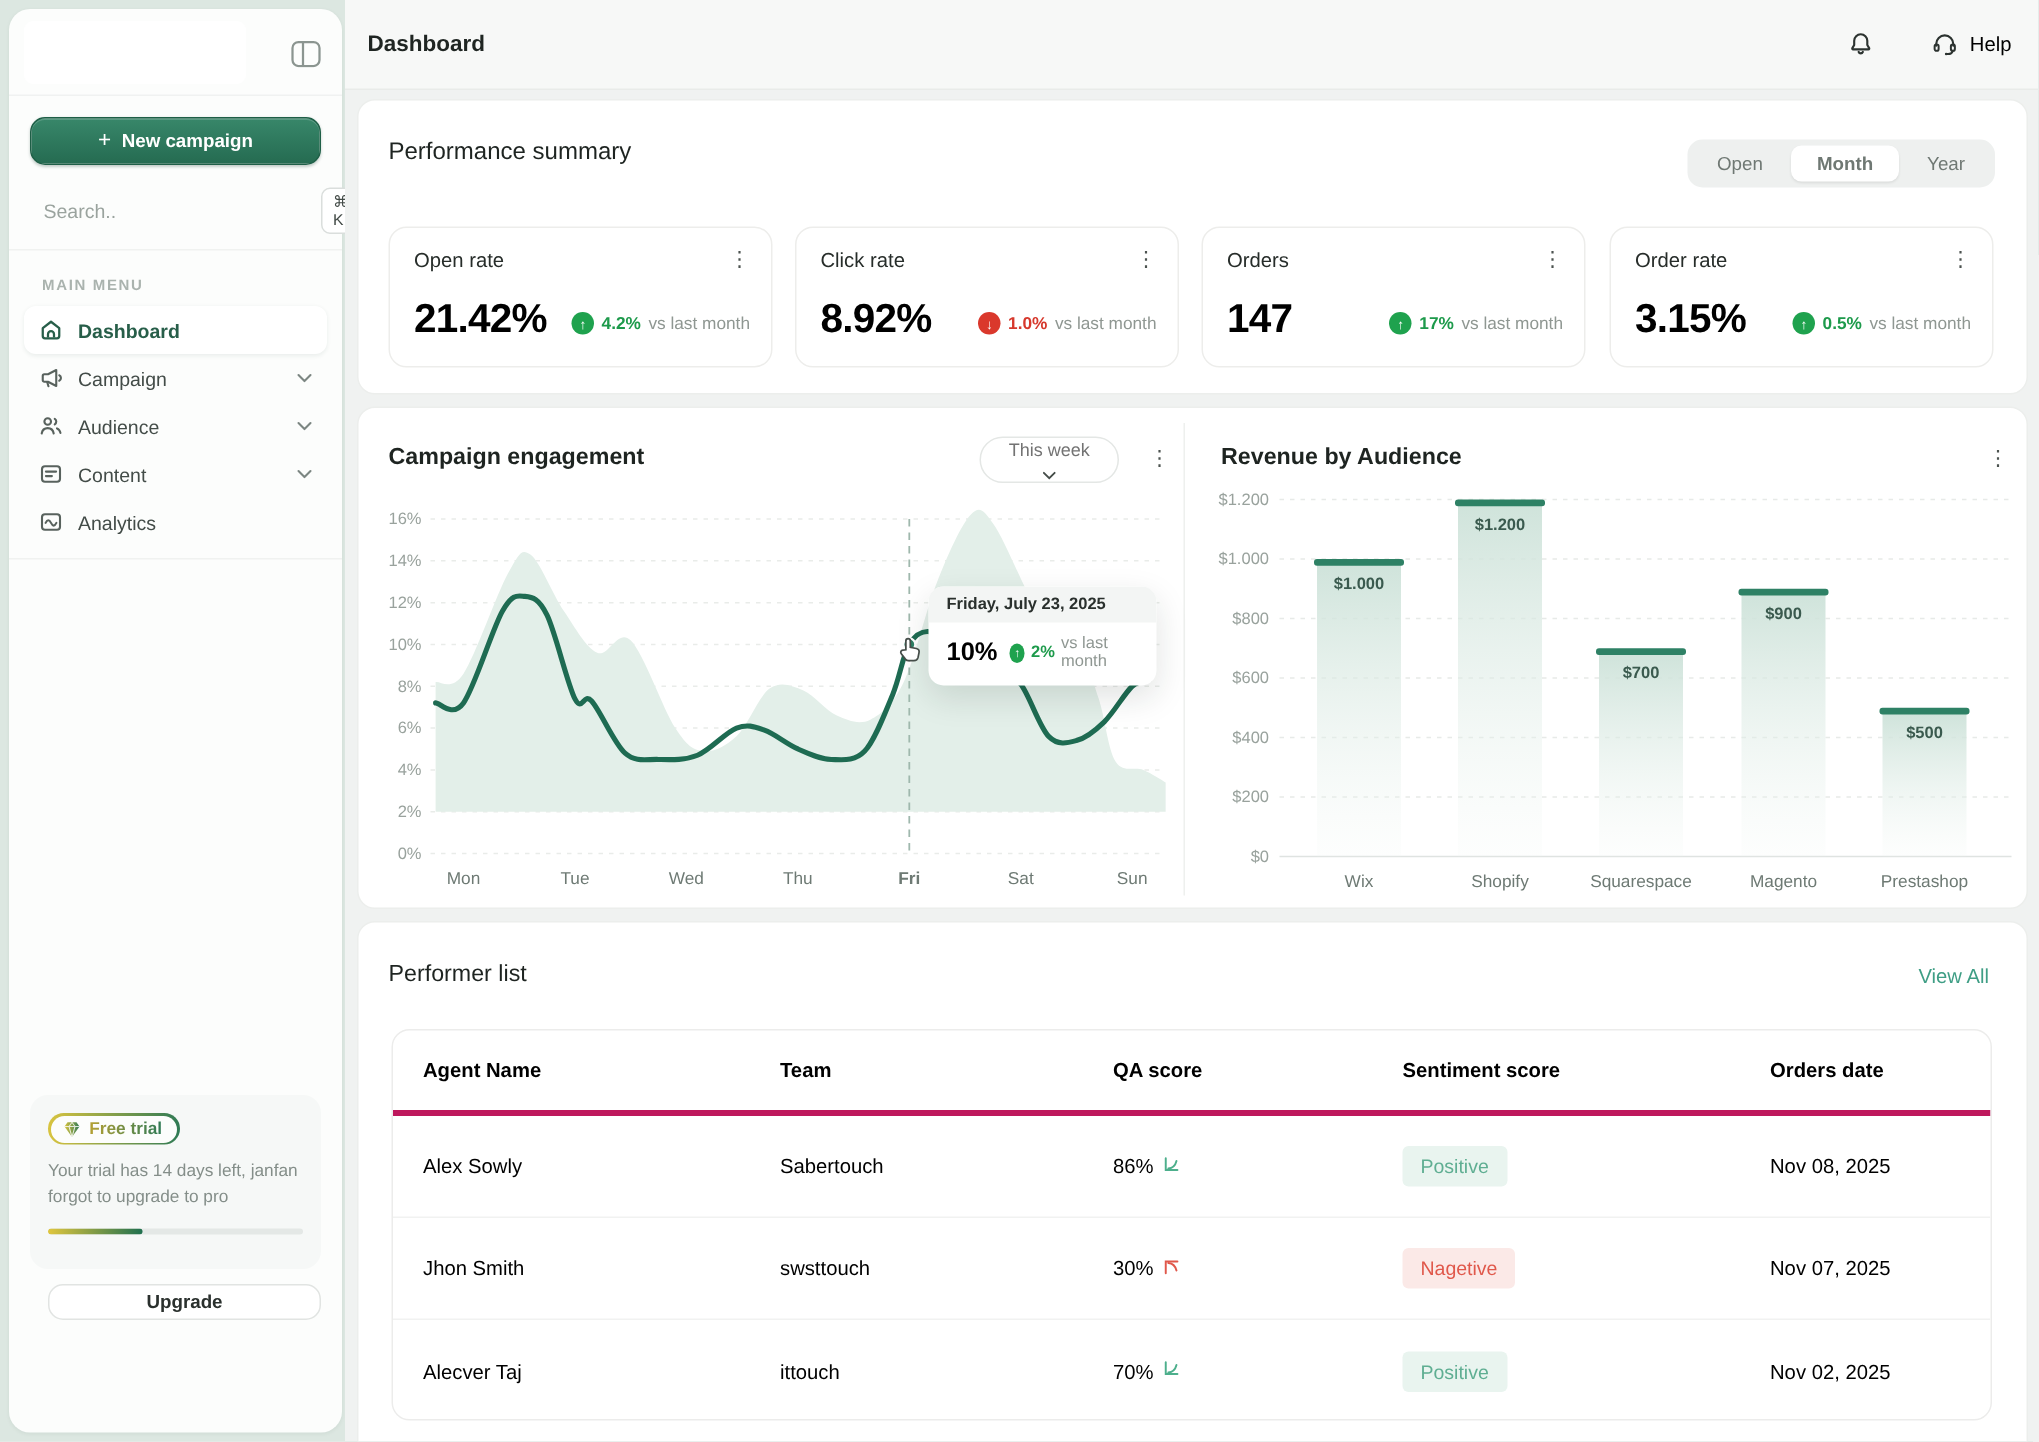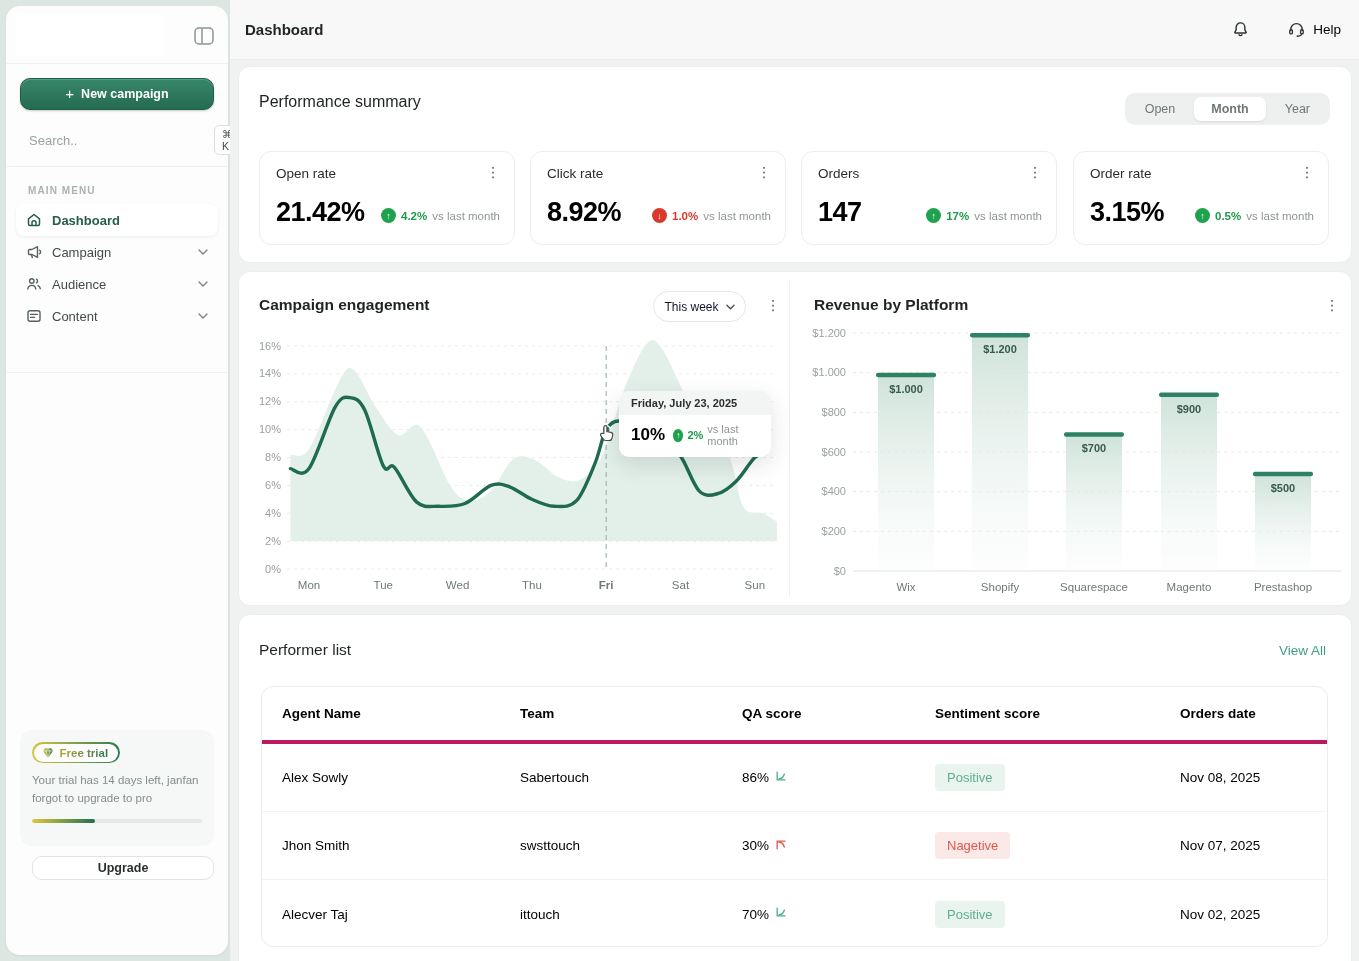--- a/index.html
+++ b/index.html
@@ -78,21 +78,21 @@
   .down .delta-circle { background:#da382c; }
   .delta-val { font-weight:bold; }
   .up .delta-val { color:#1d9a4b; }
   .down .delta-val { color:#d6382c; }
   .delta-suffix { color:#8f9792; }
 
   
   .v-divider { position:absolute; left:550px; top:10px; height:315px; width:1px; background:#eef0ee; }
   .chart-title { position:absolute; font-size:15.5px; font-weight:bold; color:#1e2421; }
   .range-btn { position:absolute; left:414px; top:19px; width:93px; height:31px; border:1px solid #e4e7e5; border-radius:16px;
-               background:#fff; display:flex; align-items:center; justify-content:center; gap:7px; font-size:12px; color:#0f172a; cursor:pointer; }
+               background:#fff; display:flex; align-items:center; justify-content:center; gap:7px; font-size:12px; color:#737373; cursor:pointer;flex-direction:column; }
   svg text.tick { font-family:"Liberation Sans",sans-serif; font-size:11px; fill:#99a29d; }
   svg text.xlab { font-family:"Liberation Sans",sans-serif; font-size:11.5px; fill:#6e7a74; }
   svg text.xlab.hl { fill:#22282; font-weight:bold; }
   svg text.barlab { font-family:"Liberation Sans",sans-serif; font-size:11px; font-weight:bold; fill:#3a5a4e; }
 
   .tooltip { position:absolute; left:380px; top:119px; width:152px; background:#fff; border-radius:10px;
              box-shadow:0 8px 22px rgba(20,40,32,.13); overflow:hidden; z-index:5; }
   .tooltip-head { background:#f3f5f4; padding:6px 12px; font-size:11px; font-weight:bold; color:#2a302d; }
   .tooltip-body { display:flex; align-items:center; gap:6px; padding:8px 12px 10px; }
   .tooltip-value { font-size:17px; font-weight:bold; color:#15
@@ -179,20 +179,27 @@
       <div class="menu-item">
         <svg width="16" height="16" viewBox="0 0 16 16">
             <rect x="2" y="2.8" width="12" height="10.4" rx="2" fill="none" stroke="#58625d" stroke-width="1.4"></rect>
             <line x1="4.6" y1="6.4" x2="11.4" y2="6.4" stroke="#58625d" stroke-width="1.4" stroke-linecap="round"></line>
             <line x1="4.6" y1="9.4" x2="8.6" y2="9.4" stroke="#58625d" stroke-width="1.4" stroke-linecap="round"></line>
           </svg>
         <span class="grow">Content</span>
         <svg width="10" height="6" viewBox="0 0 10 6">
             <path d="M1 1l4 4 4-4" fill="none" stroke="#7c8682" stroke-width="1.4" stroke-linecap="round"></path>
           </svg>
+      </div>
+      <div class="menu-item">
+        <svg width="16" height="16" viewBox="0 0 16 16">
+            <rect x="2" y="2.8" width="12" height="10.4" rx="2" fill="none" stroke="#58625d" stroke-width="1.4"></rect>
+            <path d="M4.4 8.6c1.2-2.4 2.4-2.4 3.6 0s2.4 2.4 3.6 0" fill="none" stroke="#58625d" stroke-width="1.4" stroke-linecap="round"></path>
+          </svg>
+        <span class="grow">Analytics</span>
       </div>
     </nav>
     <div class="divider-h" style="top:366px"></div>
 
     <div class="trial-card">
       <span class="trial-pill-border">
         <span class="trial-pill">
           <svg width="12" height="12" viewBox="0 0 12 12">
               <defs>
                 <linearGradient id="gemg" x1="0" y1="0" x2="1" y2="0">
@@ -342,21 +349,21 @@
             <span class="delta-suffix">vs last month</span>
           </span>
         </div>
       </div>
       <div class="hand-cursor">
         <svg width="17" height="19" viewBox="0 0 16 18">
             <path d="M6 1.6c.9 0 1.4.6 1.4 1.5v4l3.8.8c1.2.3 2 1.3 1.7 2.6l-.6 3c-.3 1.3-1.3 2.1-2.6 2.1H6.4c-.8 0-1.6-.4-2.1-1l-2.6-3.4c-.7-.9-.2-2.2 1-2.3l1.9-.2V3.1c0-.9.5-1.5 1.4-1.5z" fill="#ffffff" stroke="#454d49" stroke-width="1.1"></path>
           </svg>
       </div>
 
-      <div class="chart-title" style="left:575px;top:24px">Revenue by Platform</div>
+      <div class="chart-title" style="left:575px;top:24px">Revenue by Audience</div>
       <span class="kebab" style="position:absolute;left:1086px;top:26px">⋮</span>
       <svg id="revenue-svg" width="545" height="282" style="position:absolute;left:562px;top:51px">
         <defs>
           <linearGradient id="bgrad" x1="0" y1="0" x2="0" y2="1">
             <stop offset="0" stop-color="#cde2d9" stop-opacity="0.95"></stop>
             <stop offset="1" stop-color="#eef5f1" stop-opacity="0.12"></stop>
           </linearGradient>
         </defs>
       <line x1="52" y1="10" x2="540" y2="10" stroke="#e7eae8" stroke-dasharray="3 4"></line>
           <text x="45" y="13.5" text-anchor="end" class="tick">$1.200</text>

